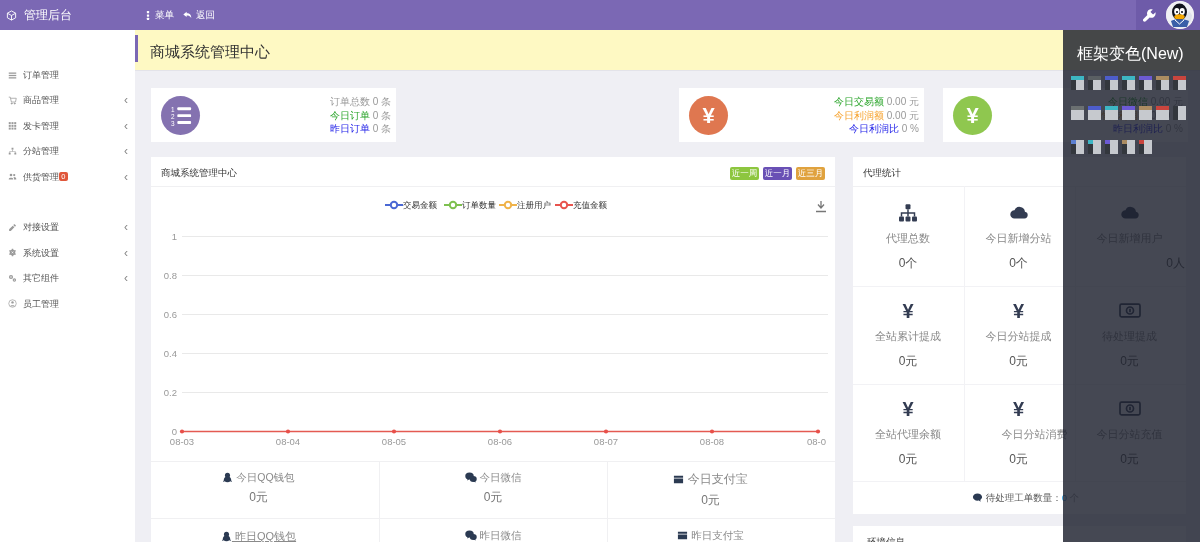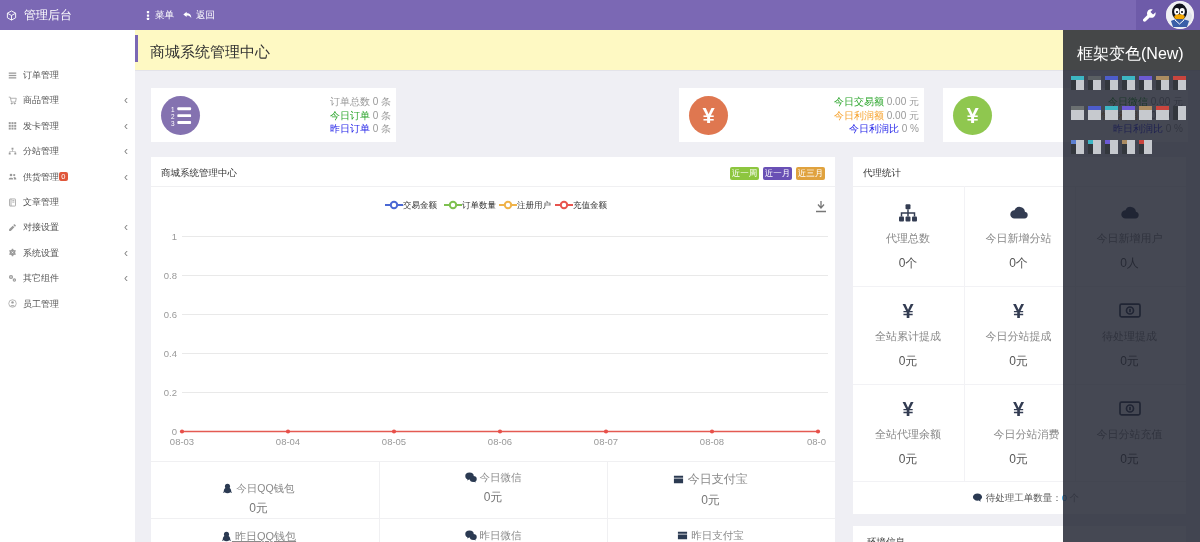--- a/index.html
+++ b/index.html
@@ -104,29 +104,20 @@
     <div class="sitem" style="top:134px;">
       <svg class="ic" viewBox="0 0 24 24" fill="#9a9a9a">
           <circle cx="8" cy="8" r="3.5"></circle>
           <path d="M2 19 C2 14.5 14 14.5 14 19 L14 20 L2 20 Z"></path>
           <circle cx="16.5" cy="8" r="3"></circle>
           <path d="M15.5 13.5 C19.5 13.5 22 15.5 22 18.5 L22 20 L16 20 L16 18 C16 16 15.5 14.5 14.5 13.8 Z"></path>
         </svg>
       <span class="tx">供货管理</span>
       <span class="badge">0</span>
         <span class="ch">‹</span>
-    </div>
-    <div class="sitem" style="top:159.4px;">
-      <svg class="ic" viewBox="0 0 24 24" fill="none" stroke="#9a9a9a" stroke-width="2">
-          <rect x="4" y="2.5" width="16" height="19" rx="1.5"></rect>
-          <line x1="8" y1="2.5" x2="8" y2="21.5"></line>
-          <line x1="11.5" y1="7" x2="17" y2="7"></line>
-          <line x1="11.5" y1="11" x2="17" y2="11"></line>
-        </svg>
-      <span class="tx">文章管理</span>
     </div>
     <div class="sitem" style="top:184.8px;">
       <svg class="ic" viewBox="0 0 24 24" fill="#9a9a9a">
           <path d="M20.7 6.3 L17.7 3.3 C17.3 2.9 16.7 2.9 16.3 3.3 L14 5.6 L18.4 10 L20.7 7.7 C21.1 7.3 21.1 6.7 20.7 6.3 Z M3 16.6 L3 21 L7.4 21 L17 11.4 L12.6 7 Z"></path>
         </svg>
       <span class="tx">对接设置</span>
         <span class="ch">‹</span>
     </div>
     <div class="sitem" style="top:210.2px;">
       <svg class="ic" viewBox="0 0 24 24" fill="#9a9a9a">
@@ -245,21 +236,21 @@
         <text x="455" y="257">08-07</text>
         <text x="561" y="257">08-08</text>
         <text x="665.5" y="257">08-0</text>
       </g>
     </svg>
 
     <div class="abs" style="left:0;top:303.5px;width:684px;border-top:1px solid #f0f0f2;"></div>
     <div class="abs" style="left:228px;top:303.5px;width:1px;height:200px;background:#f0f0f2;"></div>
     <div class="abs" style="left:456px;top:303.5px;width:1px;height:200px;background:#f0f0f2;"></div>
     <div class="abs" style="left:0;top:360.5px;width:684px;border-top:1px solid #f0f0f2;"></div>
-    <div class="fcol" style="left:0;top:314px;width:215px;margin-top:11px;">
+    <div class="fcol" style="left:0;top:314px;width:215px;">
       <div style="font-size:10.5px;color:#8a8a8a;"><svg style="vertical-align:-2px;" width="11" height="11" viewBox="0 0 24 24" fill="#2b3a52">
             <path d="M12 1.5 C8.3 1.5 6.3 4.2 6.3 7.4 C6.3 8.7 6.7 9.9 7.4 10.8 C5.3 12.2 4 14.3 4 16.6 C4 17 4.05 17.4 4.13 17.8 C3.1 18.6 2.4 19.8 2.4 20.6 C2.4 21.6 3.3 21.7 3.9 21.3 L5.8 20 C7.3 21.3 9.5 22.1 12 22.1 C14.5 22.1 16.7 21.3 18.2 20 L20.1 21.3 C20.7 21.7 21.6 21.6 21.6 20.6 C21.6 19.8 20.9 18.6 19.87 17.8 C19.95 17.4 20 17 20 16.6 C20 14.3 18.7 12.2 16.6 10.8 C17.3 9.9 17.7 8.7 17.7 7.4 C17.7 4.2 15.7 1.5 12 1.5 Z"></path>
           </svg> 今日QQ钱包</div>
       <div style="font-size:12px;color:#777;margin-top:4px;">0元</div>
     </div>
     <div class="fcol" style="left:228px;top:314px;width:228px;">
       <div style="font-size:10.5px;color:#8a8a8a;"><svg style="vertical-align:-2px;" width="12" height="11" viewBox="0 0 24 22" fill="#2b3a52">
             <ellipse cx="9" cy="8" rx="8.5" ry="7"></ellipse>
             <path d="M4 17 L5.5 13 L9 14.5 Z"></path>
             <ellipse cx="16.5" cy="14" rx="7" ry="6"></ellipse>
@@ -324,21 +315,21 @@
             <path d="M7 18 A4.5 4.5 0 0 1 7 9 A6 6 0 0 1 18.5 10.5 A3.8 3.8 0 0 1 18 18 Z"></path>
           </svg></div>
       <div class="abs alb" style="left:0;top:45px;width:111px;">今日新增分站</div>
       <div class="abs avl" style="left:0;top:69px;width:111px;">0个</div>
     </div>
     <div class="acell" style="left:221px;top:29px;width:111px;">
       <div class="abs" style="left:0;top:16px;width:111px;height:22px;text-align:center;"><svg width="24" height="22" viewBox="0 0 24 24" fill="#333c52">
             <path d="M7 18 A4.5 4.5 0 0 1 7 9 A6 6 0 0 1 18.5 10.5 A3.8 3.8 0 0 1 18 18 Z"></path>
           </svg></div>
       <div class="abs alb" style="left:0;top:45px;width:111px;">今日新增用户</div>
-      <div class="abs avl" style="left:0;top:69px;width:111px;">0人</div>
+      <div class="abs avl" style="left:0;top:69px;width:111px;text-align:right;">0人</div>
     </div>
 
     <div class="acell" style="left:0;top:129px;width:110px;">
       <div class="abs" style="left:0;top:14px;width:110px;height:22px;text-align:center;font-size:20px;font-weight:bold;color:#333c52;line-height:22px;">¥</div>
       <div class="abs alb" style="left:0;top:43px;width:110px;">全站累计提成</div>
       <div class="abs avl" style="left:0;top:67px;width:110px;">0元</div>
     </div>
     <div class="acell" style="left:110px;top:129px;width:111px;">
       <div class="abs" style="left:0;top:14px;width:111px;height:22px;text-align:center;font-size:20px;font-weight:bold;color:#333c52;line-height:22px;">¥</div>
       <div class="abs alb" style="left:0;top:43px;width:111px;">今日分站提成</div>
@@ -354,21 +345,21 @@
       <div class="abs avl" style="left:0;top:67px;width:111px;">0元</div>
     </div>
 
     <div class="acell" style="left:0;top:226.5px;width:110px;">
       <div class="abs" style="left:0;top:14px;width:110px;height:22px;text-align:center;font-size:20px;font-weight:bold;color:#333c52;line-height:22px;">¥</div>
       <div class="abs alb" style="left:0;top:43px;width:110px;">全站代理余额</div>
       <div class="abs avl" style="left:0;top:67px;width:110px;">0元</div>
     </div>
     <div class="acell" style="left:110px;top:226.5px;width:111px;">
       <div class="abs" style="left:0;top:14px;width:111px;height:22px;text-align:center;font-size:20px;font-weight:bold;color:#333c52;line-height:22px;">¥</div>
-      <div class="abs alb" style="left:8px;top:43px;width:111px;">今日分站消费</div>
+      <div class="abs alb" style="left:16px;top:43px;width:111px;">今日分站消费</div>
       <div class="abs avl" style="left:0;top:67px;width:111px;">0元</div>
     </div>
     <div class="acell" style="left:221px;top:226.5px;width:111px;">
       <div class="abs" style="left:0;top:14px;width:111px;height:22px;text-align:center;"><svg style="margin-top:3px;" width="22" height="15" viewBox="0 0 22 15" fill="none" stroke="#333c52" stroke-width="1.7">
             <rect x="1" y="1.2" width="20" height="12.6" rx="1.5"></rect>
             <circle cx="11" cy="7.5" r="3.5"></circle>
             <line x1="11" y1="5.8" x2="11" y2="9.2"></line>
           </svg></div>
       <div class="abs alb" style="left:0;top:43px;width:111px;">今日分站充值</div>
       <div class="abs avl" style="left:0;top:67px;width:111px;">0元</div>

